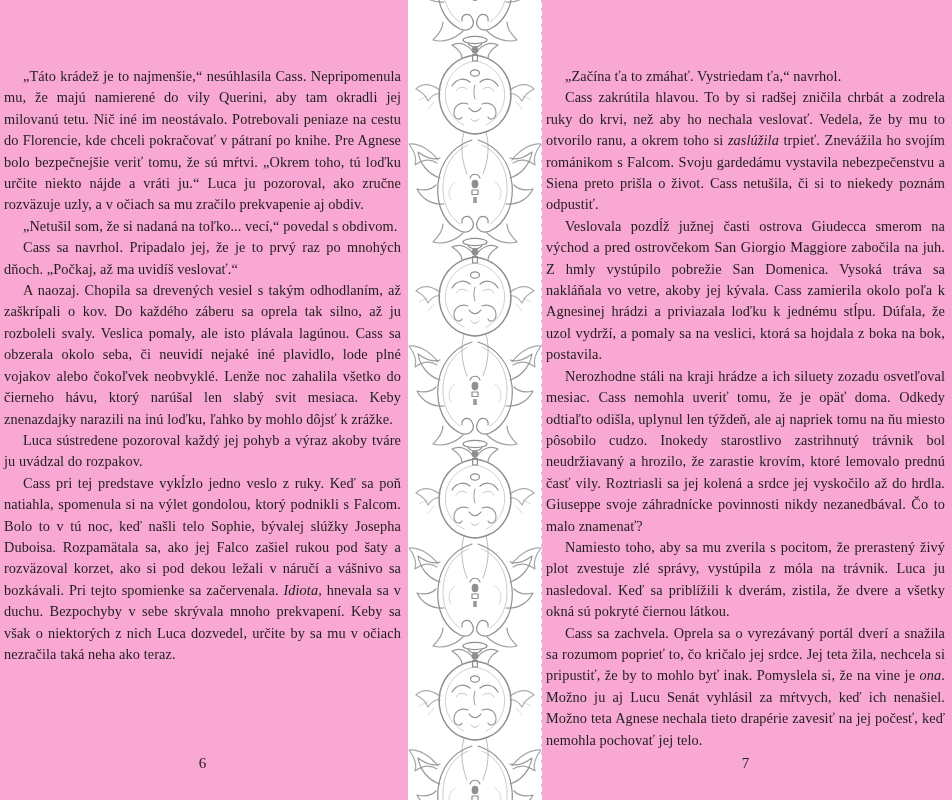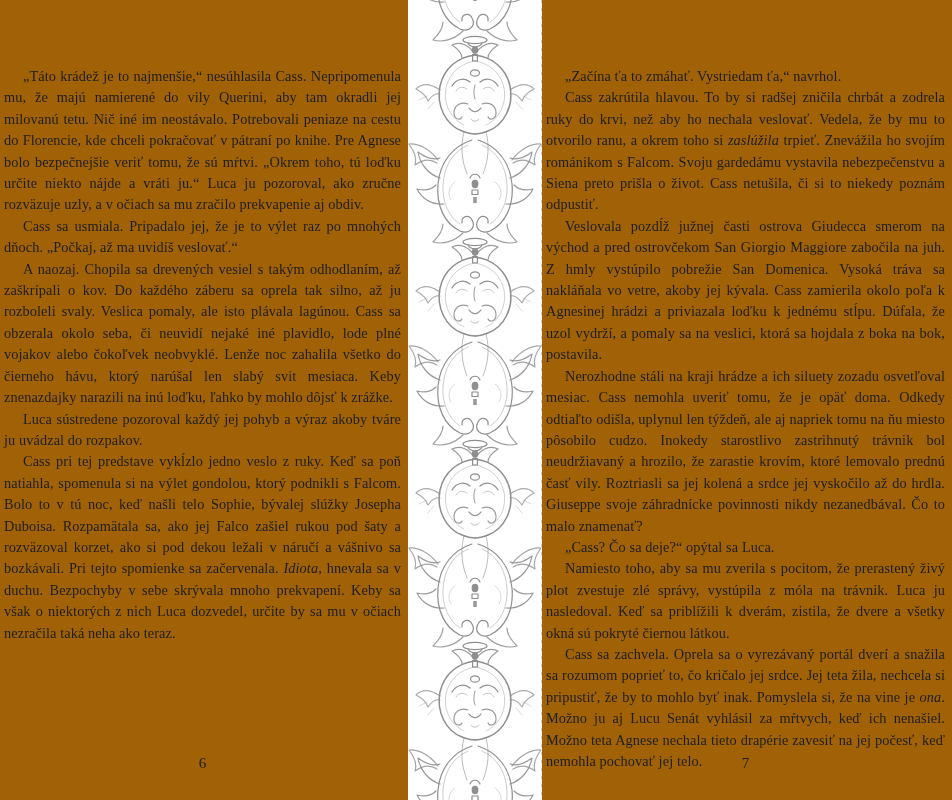--- a/index.html
+++ b/index.html
@@ -4,21 +4,21 @@
 <style>
   html, body {
     margin: 0;
     padding: 0;
     background: #ffffff;
   }
   .spread {
     position: relative;
     width: 952px;
     height: 800px;
-    background: #a16207;
+    background: #f9a8d4;
     overflow: hidden;
     font-family: "Liberation Serif", "DejaVu Serif", serif;
   }
   .page-text {
     position: absolute;
     top: 66px;
     color: #1d1d1d;
     font-size: 14.3px;
     line-height: 21.4px;
     text-align: justify;
@@ -59,21 +59,22 @@
     background: repeating-linear-gradient(to bottom, #cccccc 0 3px, transparent 3px 8px);
   }
 </style>
 </head>
 <body>
 
 <div class="spread">
 
   <div class="page-text left-text">
       <p><span>„Táto krádež je to najmenšie,“ nesúhlasila Cass. Nepripomenula mu, že majú namierené do vily Querini, aby tam okradli jej milovanú tetu. Nič iné im neostávalo. Potrebovali peniaze na cestu do Florencie, kde chceli pokračovať v pátraní po knihe. Pre Agnese bolo bezpečnejšie veriť tomu, že sú mŕtvi. „Okrem toho, tú loďku určite niekto nájde a vráti ju.“ Luca ju pozoroval, ako zručne rozväzuje uzly, a v očiach sa mu zračilo prekvapenie aj obdiv.</span></p>
-      <p><span>Cass sa usmiala. Pripadalo jej, že je to výlet raz po mnohých dňoch. „Počkaj, až ma uvidíš veslovať.“</span></p>
+      <p><span>„Netušil som, že si nadaná na toľko... vecí,“ povedal s obdivom.</span></p>
+      <p><span>Cass sa navrhol. Pripadalo jej, že je to prvý raz po mnohých dňoch. „Počkaj, až ma uvidíš veslovať.“</span></p>
       <p><span>A naozaj. Chopila sa drevených vesiel s takým odhodlaním, až zaškrípali o kov. Do každého záberu sa oprela tak silno, až ju rozboleli svaly. Veslica pomaly, ale isto plávala lagúnou. Cass sa obzerala okolo seba, či neuvidí nejaké iné plavidlo, lode plné vojakov alebo čokoľvek neobvyklé. Lenže noc zahalila všetko do čierneho hávu, ktorý narúšal len slabý svit mesiaca. Keby znenazdajky narazili na inú loďku, ľahko by mohlo dôjsť k zrážke.</span></p>
       <p><span>Luca sústredene pozoroval každý jej pohyb a výraz akoby tváre ju uvádzal do rozpakov.</span></p>
       <p><span>Cass pri tej predstave vykĺzlo jedno veslo z ruky. Keď sa poň natiahla, spomenula si na výlet gondolou, ktorý podnikli s Falcom. Bolo to v tú noc, keď našli telo Sophie, bývalej slúžky Josepha Duboisa. Rozpamätala sa, ako jej Falco zašiel rukou pod šaty a rozväzoval korzet, ako si pod dekou ležali v náručí a vášnivo sa bozkávali. Pri tejto spomienke sa začervenala. </span><em>Idiota,</em><span> hnevala sa v duchu. Bezpochyby v sebe skrývala mnoho prekvapení. Keby sa však o niektorých z nich Luca dozvedel, určite by sa mu v očiach nezračila taká neha ako teraz.</span></p>
     </div>
 
   <div class="page-number pn-left">6</div>
 
   <div class="ornament-band">
     <svg width="134" height="800" viewBox="0 0 134 800" xmlns="http://www.w3.org/2000/svg">
       <defs>
@@ -134,20 +135,19 @@
       </g>
     </svg>
     <div class="band-edge"></div>
   </div>
 
   <div class="page-text right-text">
       <p><span>„Začína ťa to zmáhať. Vystriedam ťa,“ navrhol.</span></p>
       <p><span>Cass zakrútila hlavou. To by si radšej zničila chrbát a zodrela ruky do krvi, než aby ho nechala veslovať. Vedela, že by mu to otvorilo ranu, a okrem toho si </span><em>zaslúžila</em><span> trpieť. Znevážila ho svojím románikom s Falcom. Svoju gardedámu vystavila nebezpečenstvu a Siena preto prišla o život. Cass netušila, či si to niekedy poznám odpustiť.</span></p>
       <p><span>Veslovala pozdĺž južnej časti ostrova Giudecca smerom na východ a pred ostrovčekom San Giorgio Maggiore zabočila na juh. Z hmly vystúpilo pobrežie San Domenica. Vysoká tráva sa nakláňala vo vetre, akoby jej kývala. Cass zamierila okolo poľa k Agnesinej hrádzi a priviazala loďku k jednému stĺpu. Dúfala, že uzol vydrží, a pomaly sa na veslici, ktorá sa hojdala z boka na bok, postavila.</span></p>
       <p><span>Nerozhodne stáli na kraji hrádze a ich siluety zozadu osvetľoval mesiac. Cass nemohla uveriť tomu, že je opäť doma. Odkedy odtiaľto odišla, uplynul len týždeň, ale aj napriek tomu na ňu miesto pôsobilo cudzo. Inokedy starostlivo zastrihnutý trávnik bol neudržiavaný a hrozilo, že zarastie krovím, ktoré lemovalo prednú časť vily. Roztriasli sa jej kolená a srdce jej vyskočilo až do hrdla. Giuseppe svoje záhradnícke povinnosti nikdy nezanedbával. Čo to malo znamenať?</span></p>
-      <p><span>„Cass? Čo sa deje?“ opýtal sa Luca.</span></p>
       <p><span>Namiesto toho, aby sa mu zverila s pocitom, že prerastený živý plot zvestuje zlé správy, vystúpila z móla na trávnik. Luca ju nasledoval. Keď sa priblížili k dverám, zistila, že dvere a všetky okná sú pokryté čiernou látkou.</span></p>
       <p><span>Cass sa zachvela. Oprela sa o vyrezávaný portál dverí a snažila sa rozumom poprieť to, čo kričalo jej srdce. Jej teta žila, nechcela si pripustiť, že by to mohlo byť inak. Pomyslela si, že na vine je </span><em>ona</em><span>. Možno ju aj Lucu Senát vyhlásil za mŕtvych, keď ich nenašiel. Možno teta Agnese nechala tieto drapérie zavesiť na jej počesť, keď nemohla pochovať jej telo.</span></p>
     </div>
 
   <div class="page-number pn-right">7</div>
 
 </div>
 
 </body></html>

